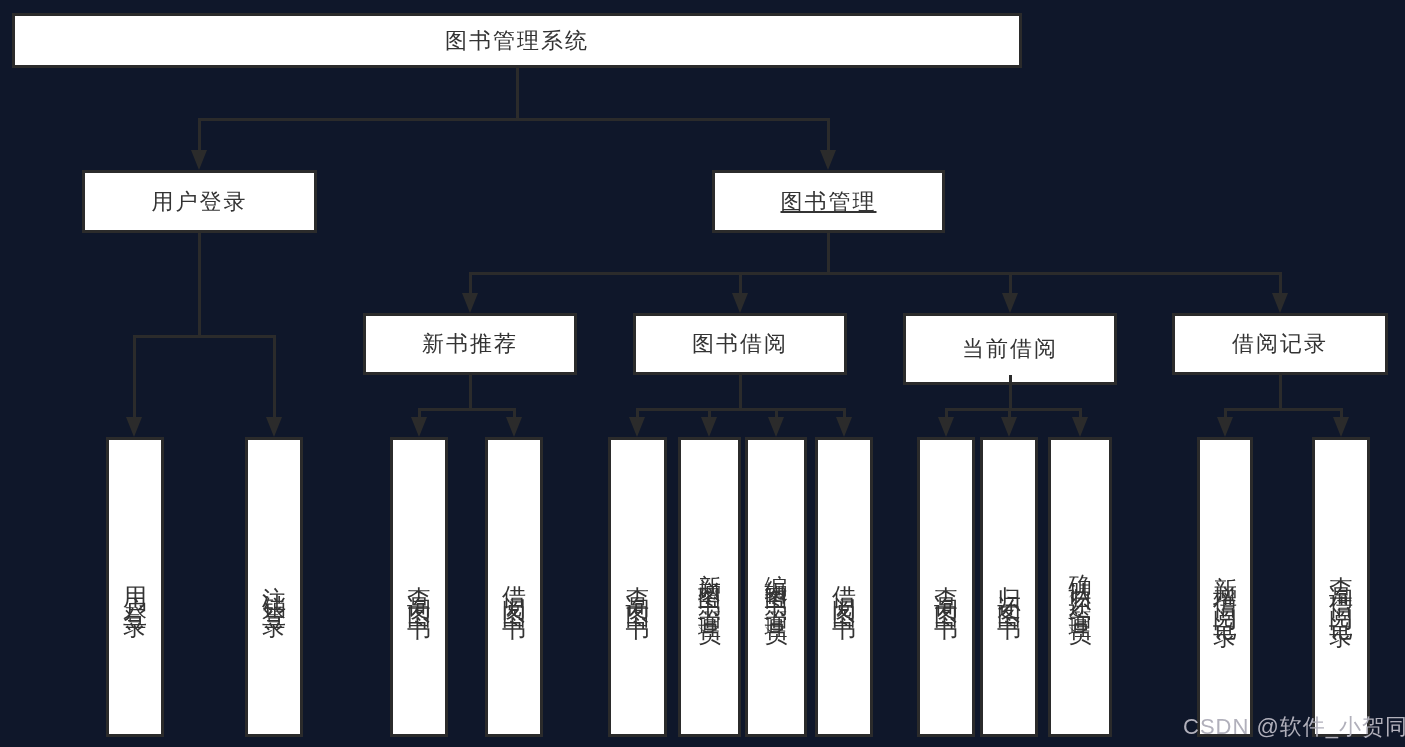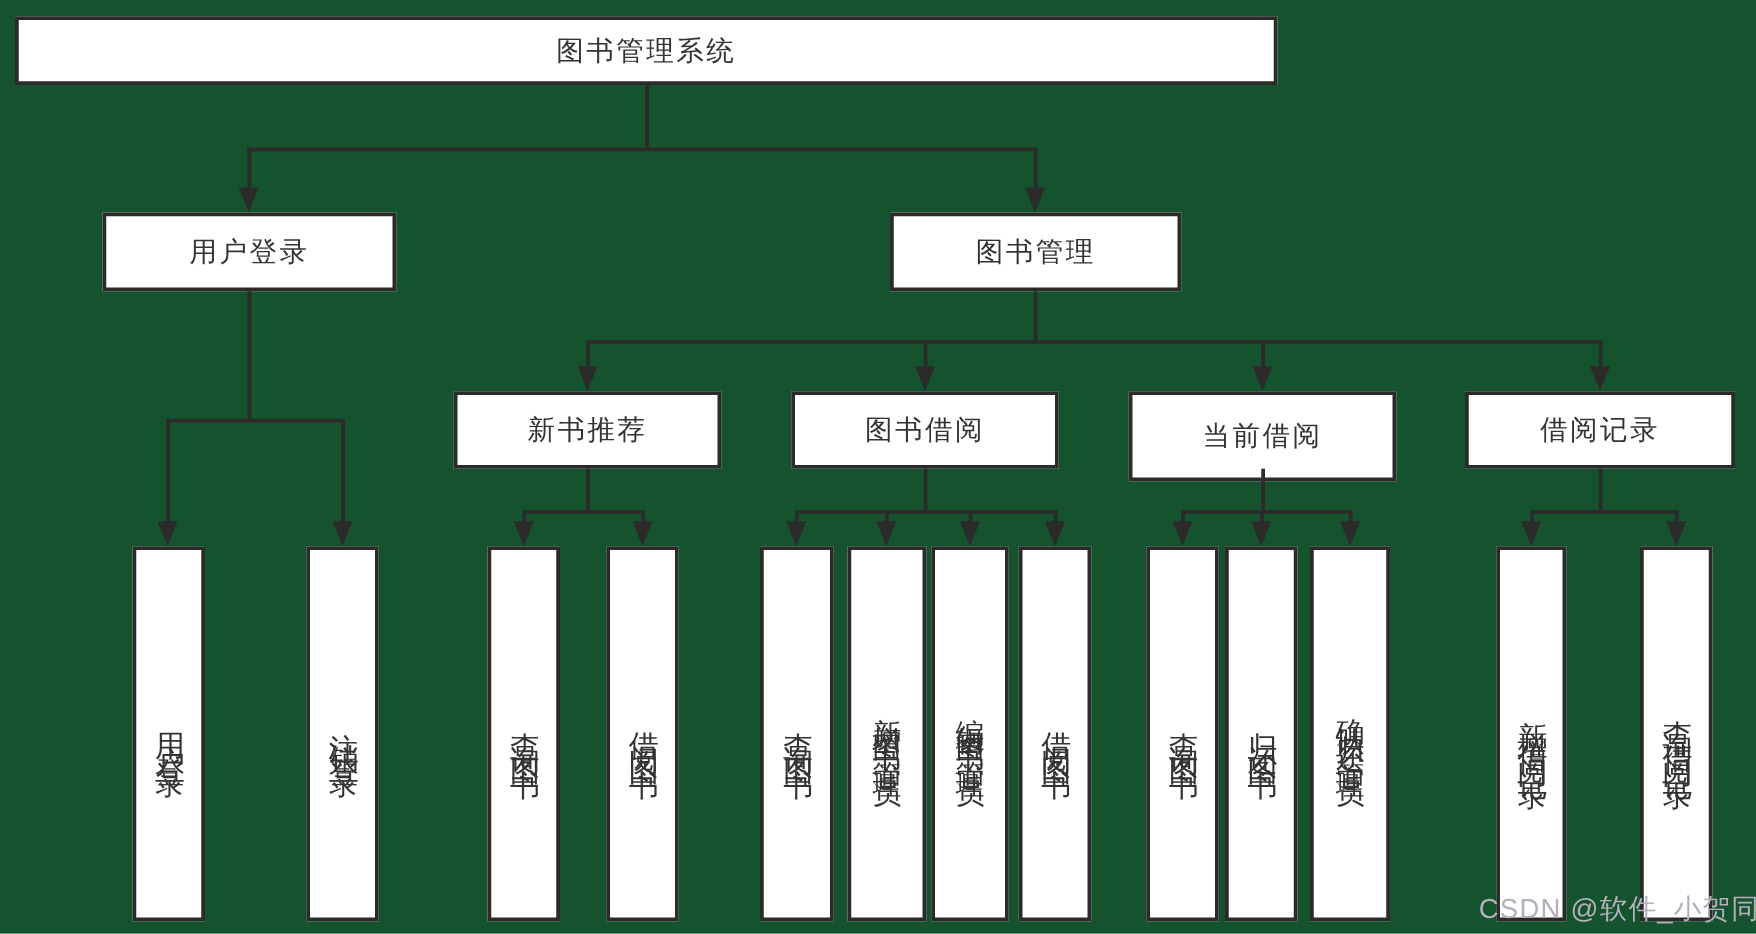--- a/index.html
+++ b/index.html
@@ -1,19 +1,19 @@
 <!DOCTYPE html>
 <html><head>
 <meta charset="utf-8">
 <style>
   html,body{margin:0;padding:0;background:#ffffff;}
   .canvas{
     position:relative;
     width:1405px;height:747px;
-    background:#14532d;
+    background:#0f172a;
     font-family:"Liberation Sans",sans-serif;
     overflow:hidden;
   }
   .box{
     position:absolute;
     box-sizing:border-box;
     border:3px solid #2b2b2b;
     background:#ffffff;
     display:flex;align-items:center;justify-content:center;
     color:#333333;
@@ -62,21 +62,21 @@
     <div class="hline" style="left:197.5px;top:118px;width:632px;"></div>
     <div class="vline" style="left:197.5px;top:118px;height:34px;"></div>
     <div class="tri" style="left:191px;top:150px;"></div>
     <div class="vline" style="left:826.5px;top:118px;height:34px;"></div>
     <div class="tri" style="left:820px;top:150px;"></div>
   </div>
 
   <div class="box" style="left:82px;top:170px;width:235px;height:63px;">
     <span>用户登录</span>
   </div>
-  <div class="box" style="left:712px;top:170px;width:233px;height:63px;">
+  <div class="box" style="left:712px;top:170px;width:233px;height:63px;text-decoration:underline;">
     <span>图书管理</span>
   </div>
 
   <div>
     <div class="vline" style="left:197.5px;top:233px;height:102px;"></div>
     <div class="hline" style="left:132.5px;top:335px;width:143px;"></div>
     <div class="vline" style="left:132.5px;top:335px;height:84px;"></div>
     <div class="tri" style="left:126px;top:417px;"></div>
     <div class="vline" style="left:272.5px;top:335px;height:84px;"></div>
     <div class="tri" style="left:266px;top:417px;"></div>

